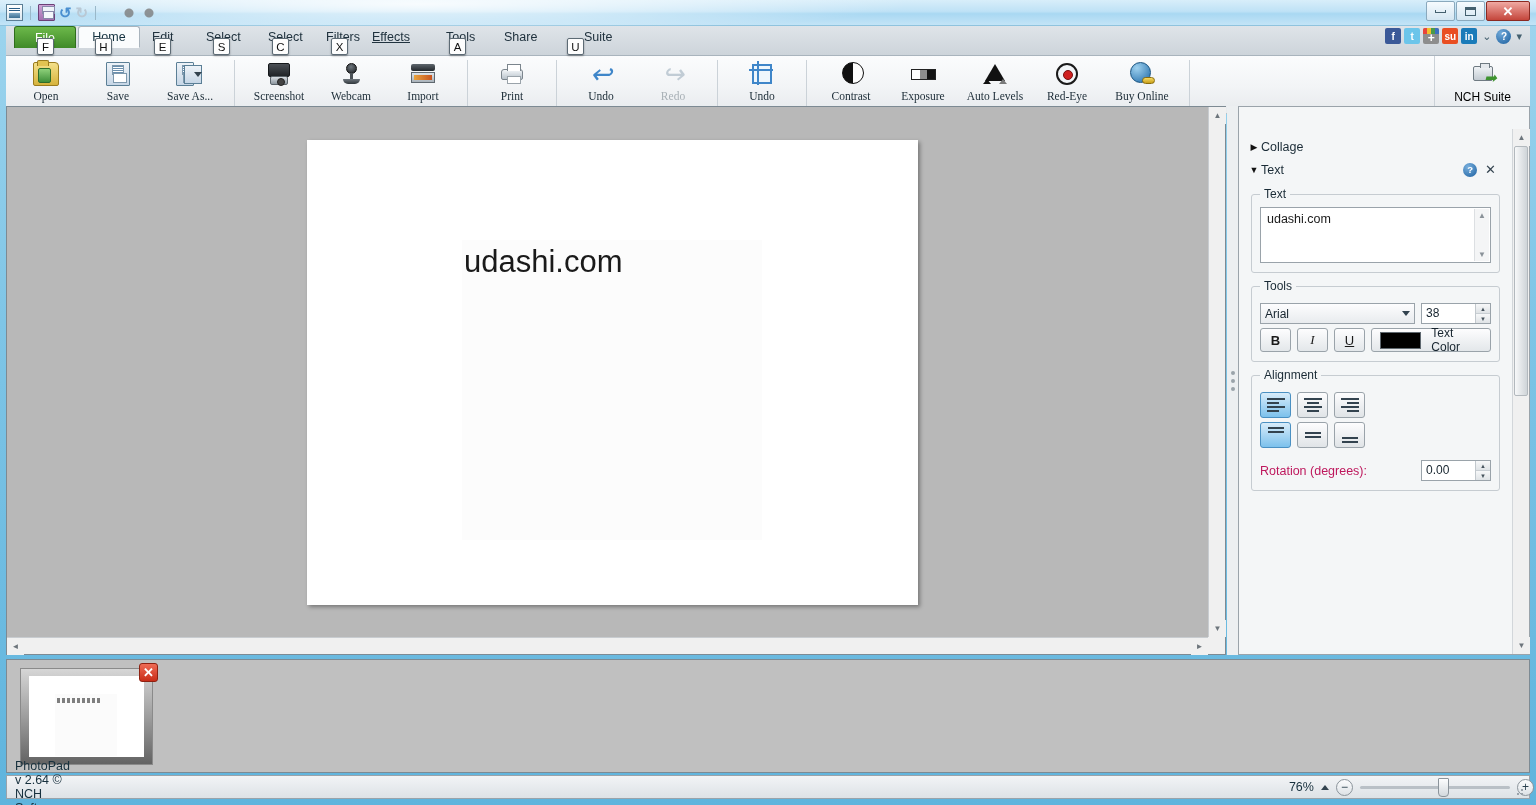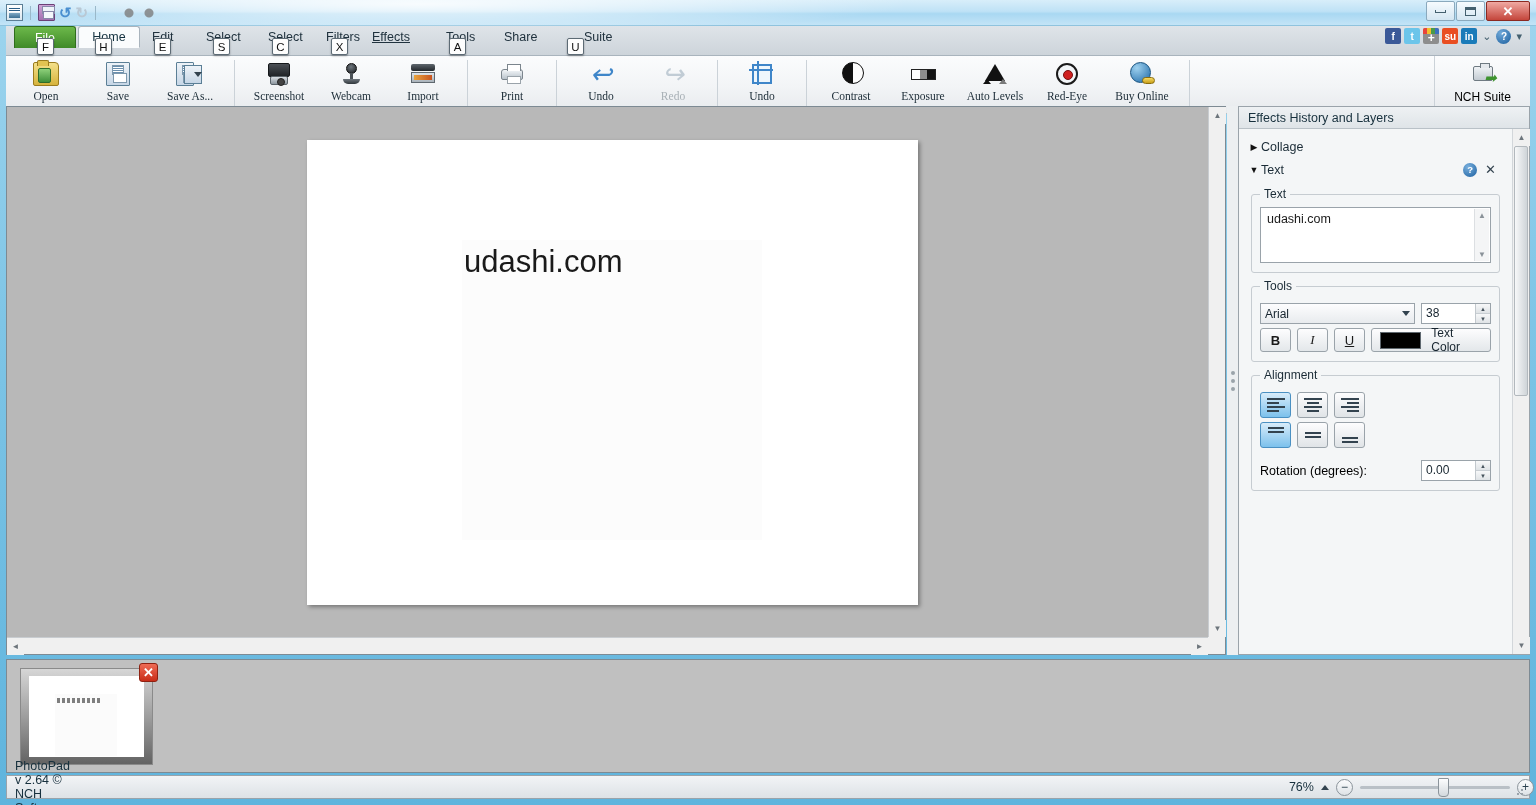--- a/index.html
+++ b/index.html
@@ -591,21 +591,20 @@
 
     <div class="splitter">
       <span class="sp-dots">
           <i></i>
           <i></i>
           <i></i>
         </span>
     </div>
 
     <div class="panel">
-      <div class="panel-head">Effects History and Layers</div>
       <div class="panel-body">
         <div class="panel-scroll">
           <div class="sb-btn">▲</div>
           <div class="ps-thumb"></div>
           <div class="sb-btn" style="position:absolute;bottom:0;">▼</div>
         </div>
 
         <div class="panel-inner">
 
           <div class="layer-row">
@@ -689,21 +688,21 @@
               <div class="alignbtn">
                 <b style="width:16px"></b>
                   <b style="width:16px"></b>
               </div>
               <div class="alignbtn" style="justify-content:flex-end;padding-bottom:4px">
                 <b style="width:16px"></b>
                   <b style="width:16px"></b>
               </div>
             </div>
             <div class="row" style="margin-top:12px">
-              <span style="font-size:12.5px;color:#000000;flex:1">Rotation (degrees):</span>
+              <span style="font-size:12.5px;color:#be185d;flex:1">Rotation (degrees):</span>
               <div class="spin">
                 <span class="sv">0.00</span>
                 <span class="sbtns">
                   <div>▲</div>
                   <div>▼</div>
                 </span>
               </div>
             </div>
           </fieldset>
 

